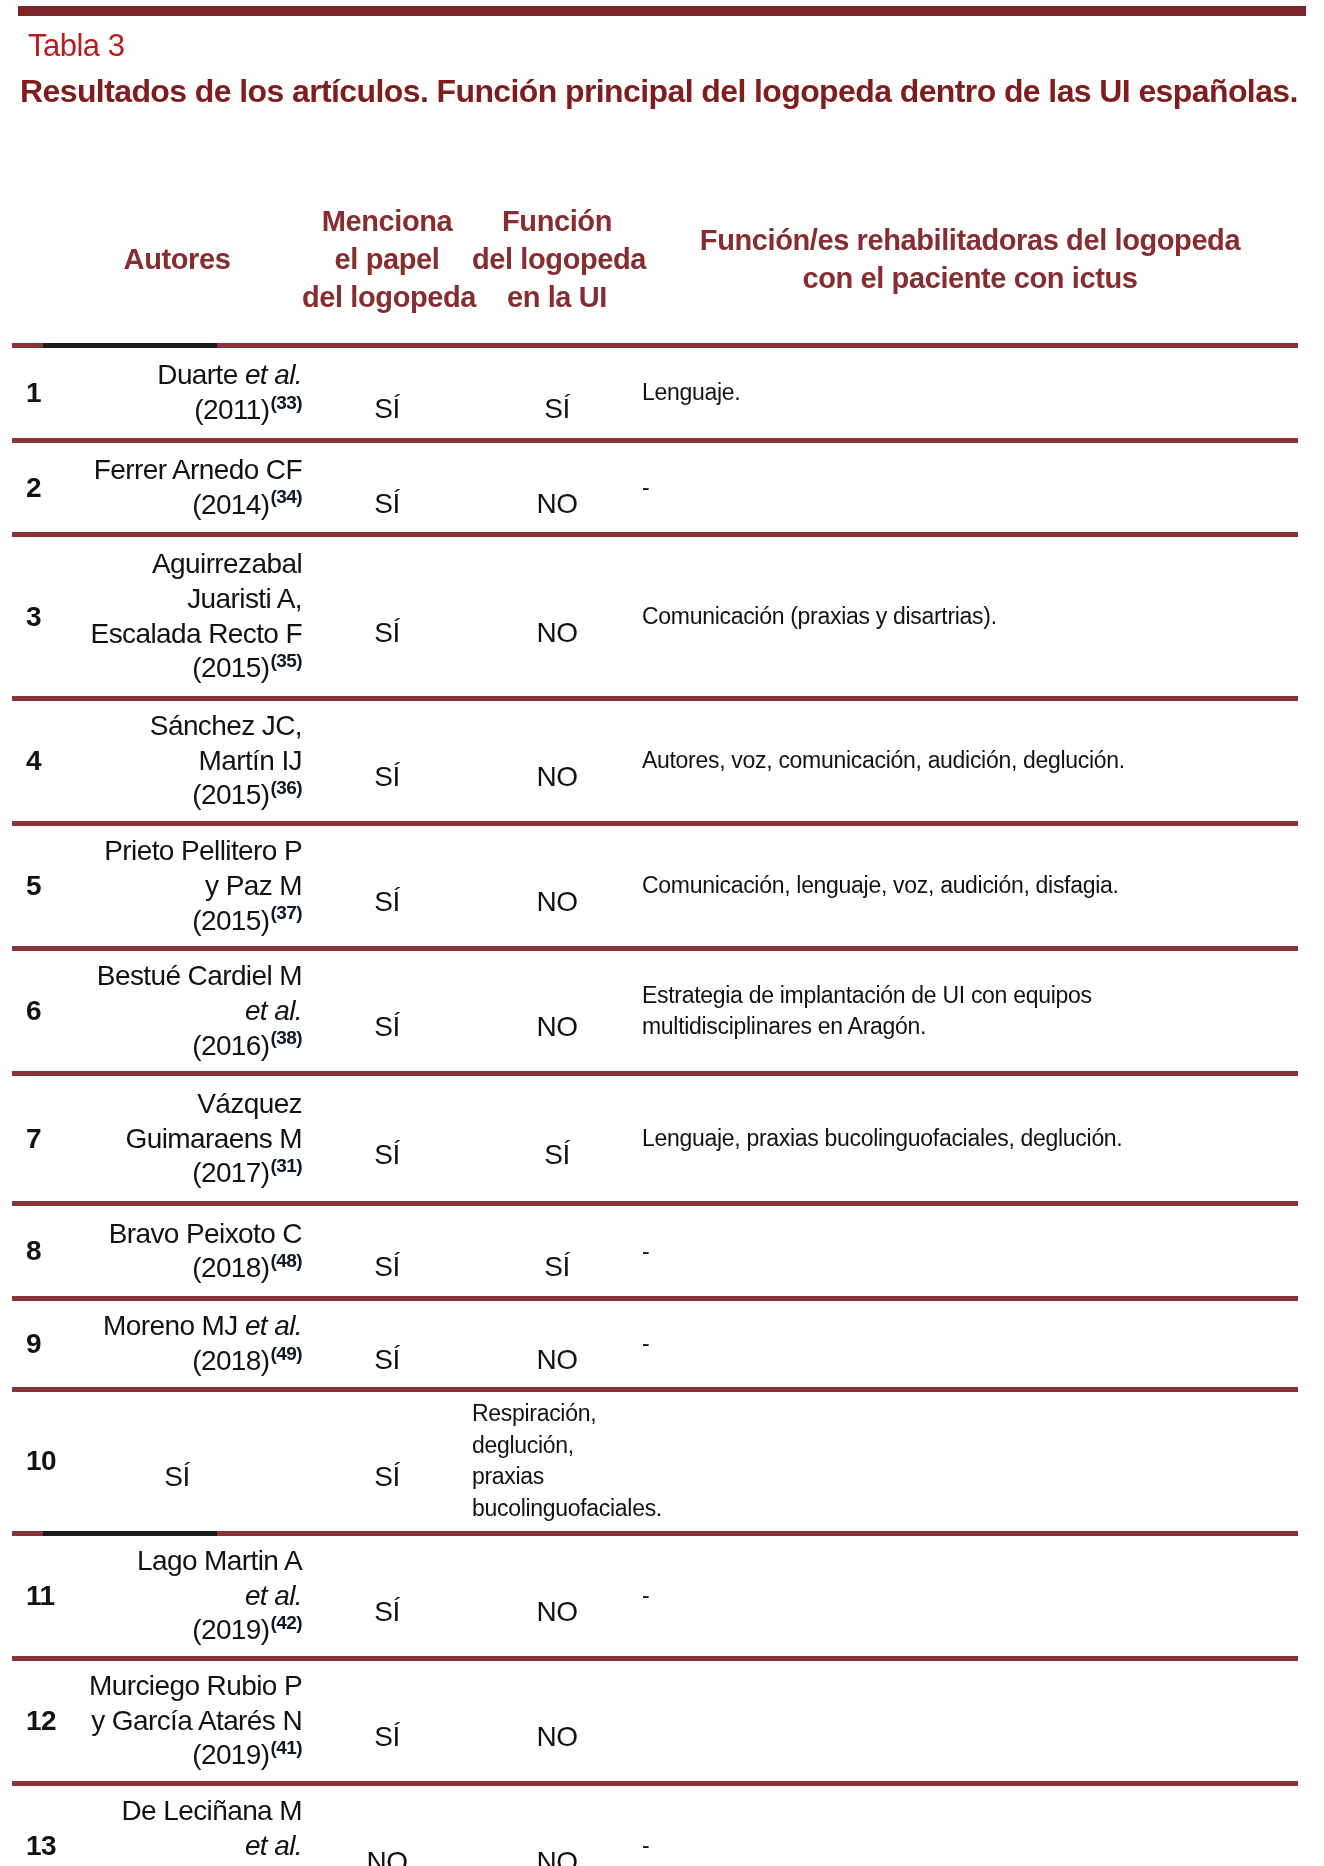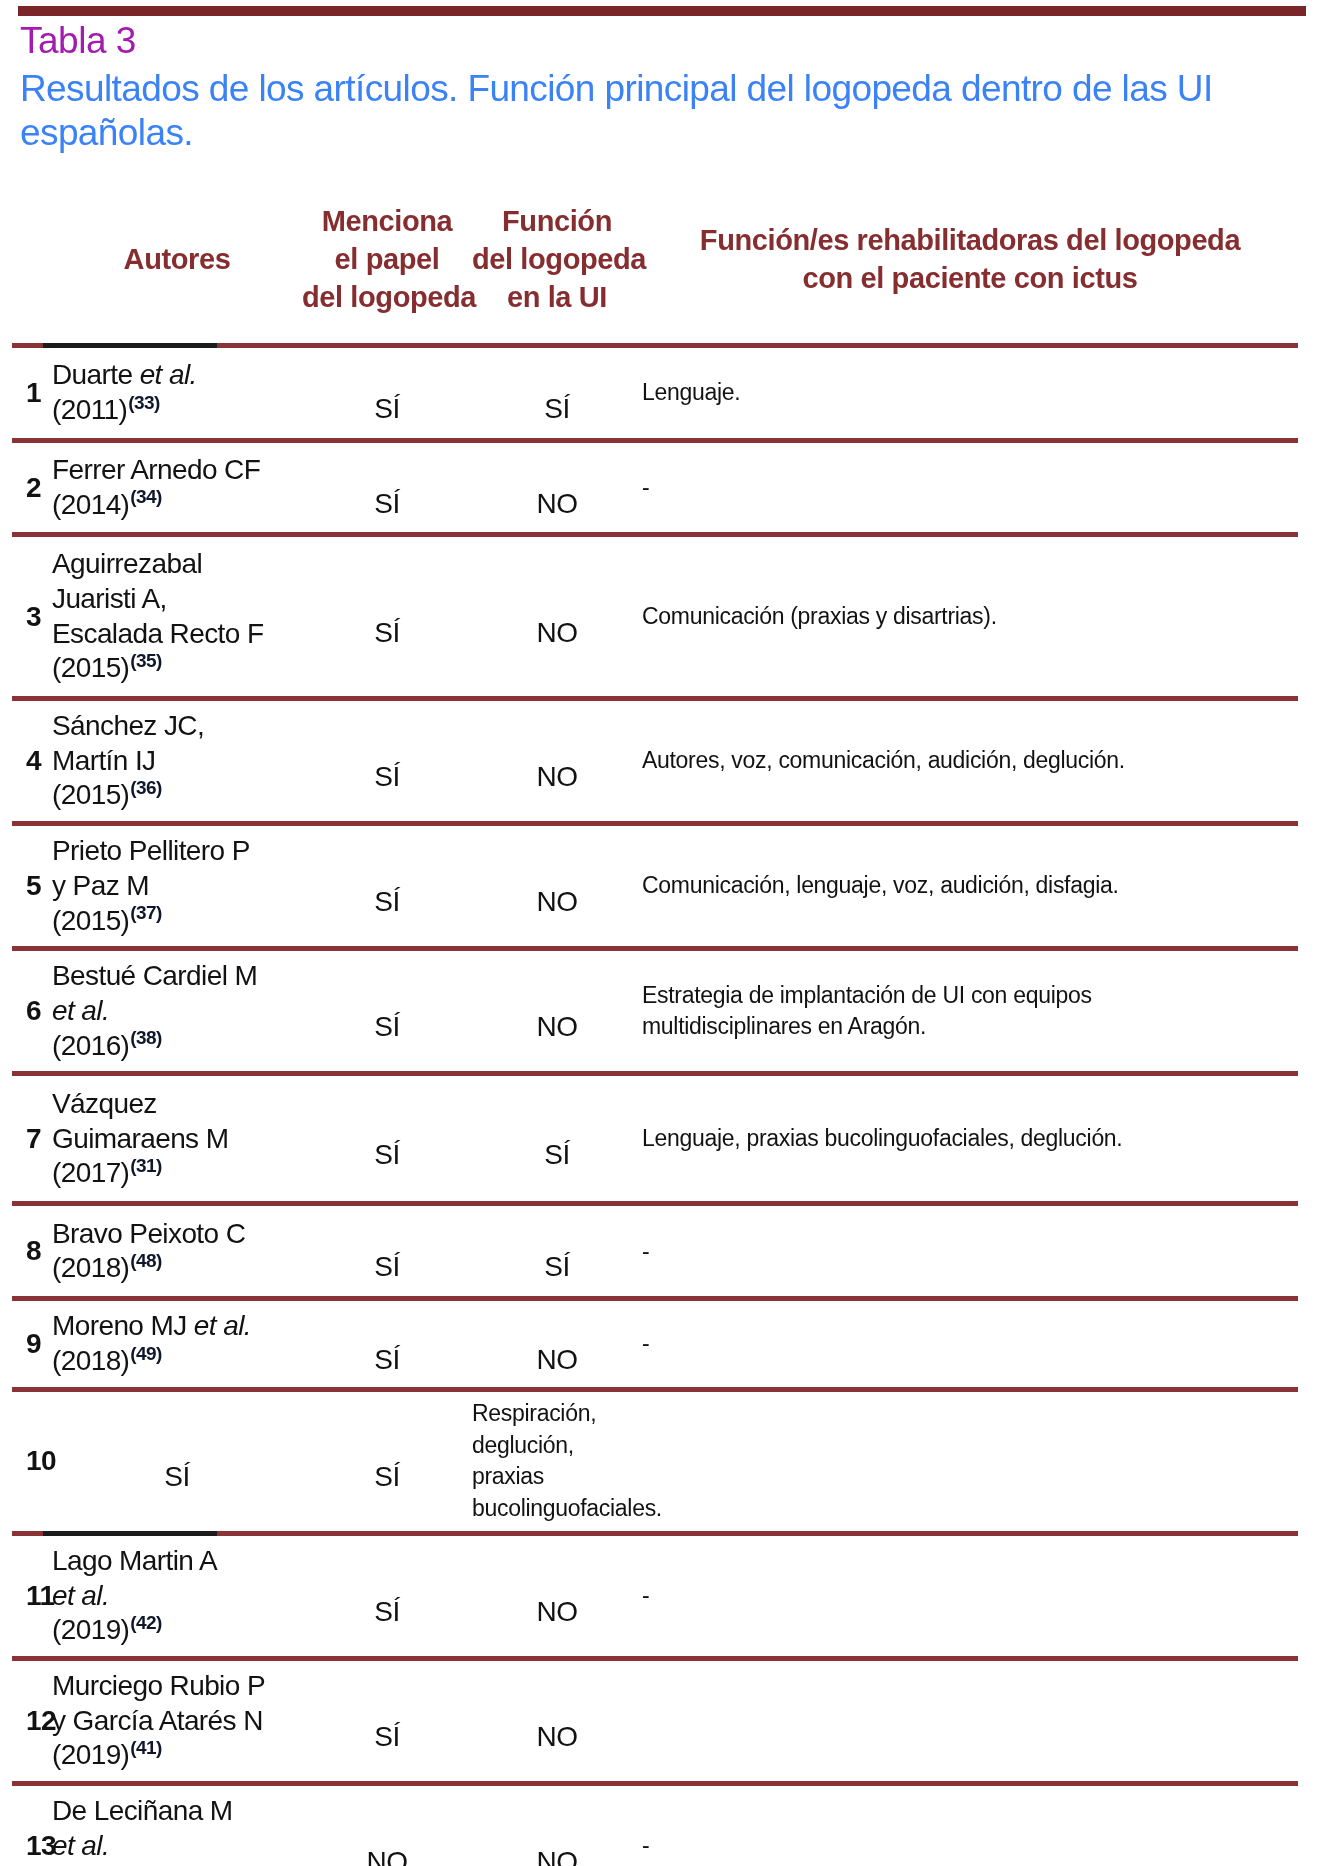--- a/index.html
+++ b/index.html
@@ -16,32 +16,32 @@
 
   .top-rule {
     position: absolute;
     left: 18px; top: 6px;
     width: 1288px; height: 10px;
     background: #7a2527;
   }
 
   .caption { position: absolute; left: 20px; top: 20px; width: 1292px; }
   .caption .t {
-    margin: 0;
-    font-size: 37px;
+    margin: 8px;
+    font-size: 31px;
     font-weight: 400;
-    color: #a21caf;
+    color: #b91c1c;
     line-height: 1.15;
     letter-spacing: -0.5px;
   }
   .caption .s {
     margin: 4px 0 0 0;
-    font-size: 37px;
-    font-weight: 400;
-    color: #3b82f6;
+    font-size: 32px;
+    font-weight: 700;
+    color: #7f1d1d;
     letter-spacing: -0.6px;
     line-height: 1.2;
   }
 
   .dtable {
     position: absolute;
     left: 12px; top: 175px;
     width: 1286px;
     border-bottom: 5px solid #8a3336;
   }
@@ -77,21 +77,21 @@
   }
 
   .cell.num {
     font-size: 28px;
     font-weight: 700;
     padding-left: 14px;
     letter-spacing: -0.5px;
   }
 
   .cell.authors {
-    text-align: left;
+    text-align: right;
     font-size: 28px;
     line-height: 1.24;
     letter-spacing: -0.6px;
     padding: 8px 0;
   }
 
   .cit {
     color: #0f172a;
     font-weight: 700;
     font-size: 0.68em;

